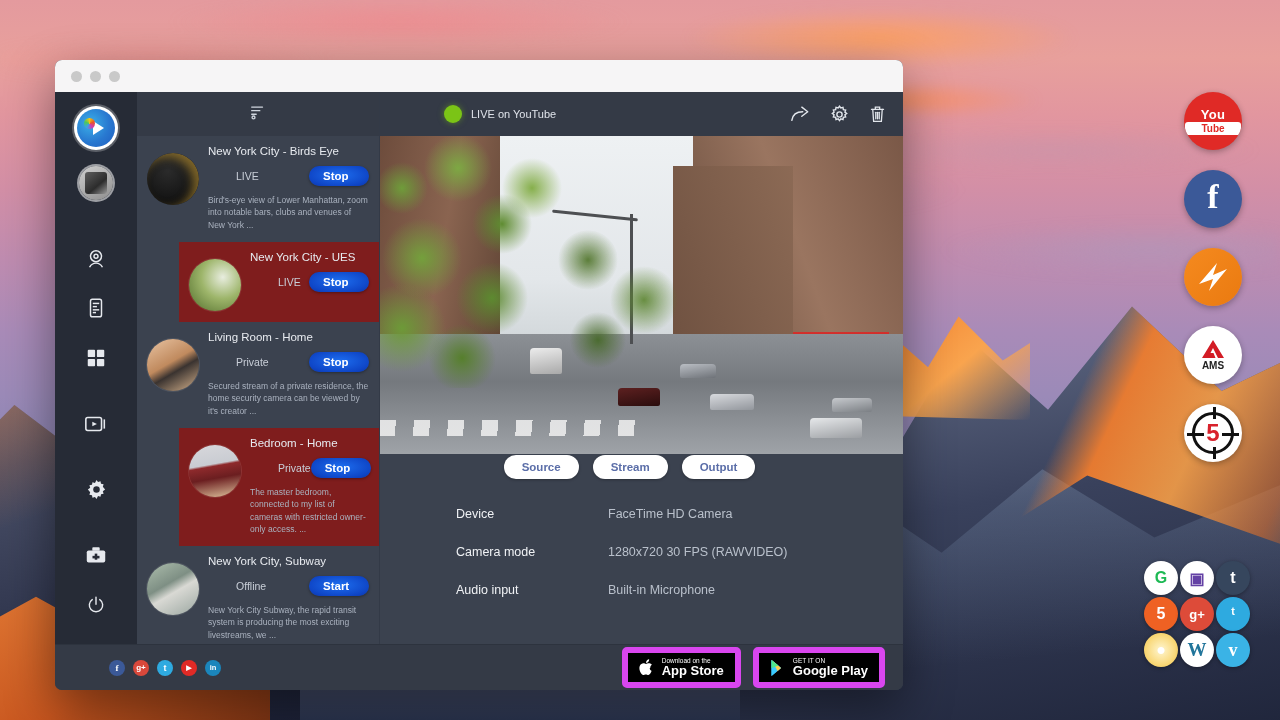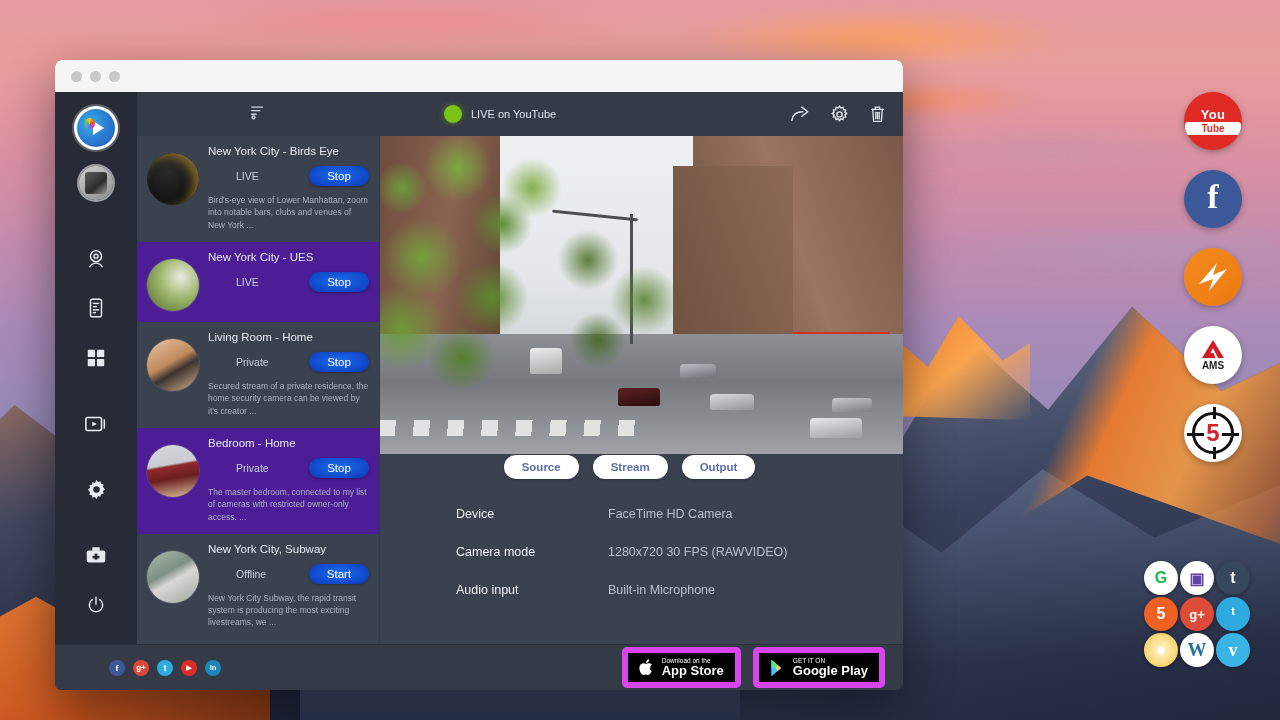--- a/index.html
+++ b/index.html
@@ -198,39 +198,39 @@
     height: 44px; flex: 0 0 44px;
     display: flex; align-items: center; justify-content: center;
     background: #343a46;
   }
   #list-scroll { flex: 1; overflow: hidden; }
   .cam-row {
     padding: 9px 10px 11px 10px;
     display: flex; gap: 9px;
     position: relative;
   }
-  .cam-row.alt { background: #4c1d95; }
+  .cam-row.alt { background: #7f1d1d; margin-left: 42px; }
   .cam-thumb {
     width: 52px; height: 52px; border-radius: 50%;
     flex: 0 0 52px; margin-top: 8px; overflow: hidden;
     box-shadow: 0 0 0 1px rgba(255,255,255,.10);
   }
   .cam-info { flex: 1; min-width: 0; }
   .cam-title {
     font-size: 11.5px; color: #e7eaef; margin-bottom: 9px;
     white-space: nowrap; overflow: hidden; text-overflow: ellipsis;
   }
   .cam-statusline {
     display: flex; align-items: center; justify-content: space-between; margin-bottom: 8px; padding-left: 28px;
   }
   .cam-state { font-size: 10.5px; color: #c9cfd8; }
   .cam-btn {
-    min-width: 60px; text-align: center;
+    min-width: 60px; text-align: left;
     padding: 4px 14px; border-radius: 12px;
-    font-size: 11.5px; font-weight: normal; color: #fff;
+    font-size: 11.5px; font-weight: bold; color: #fff;
     background: radial-gradient(ellipse at 50% 45%, #1d6ef0 0%, #0f47c8 70%, #0b35a8 100%);
     cursor: pointer; border: none;
     box-shadow: 0 1px 3px rgba(0,0,0,.35);
   }
   .cam-desc {
     font-size: 8.5px; line-height: 1.45; color: #aab2bf;
   }
 
   
   #detail {

